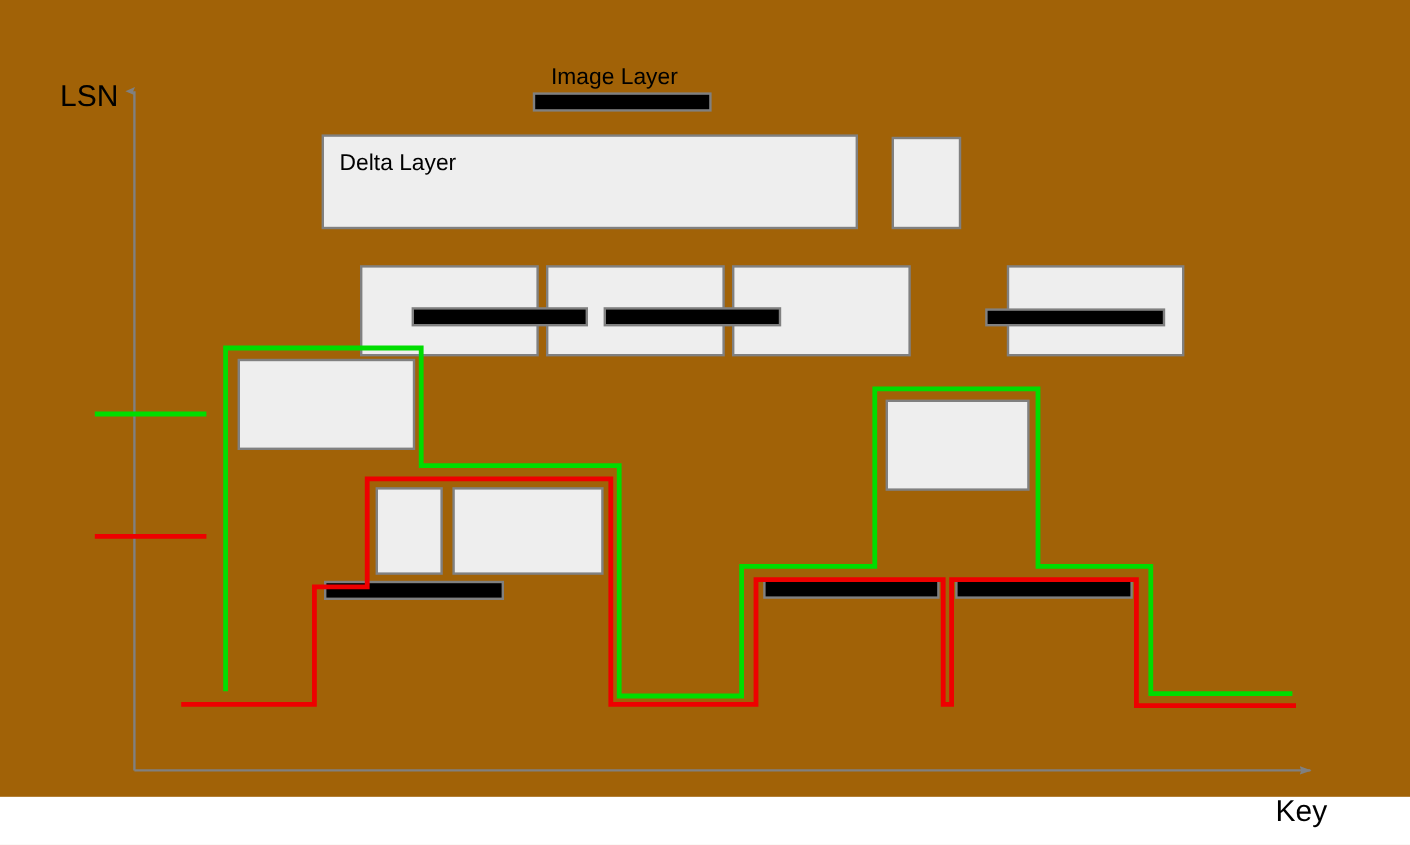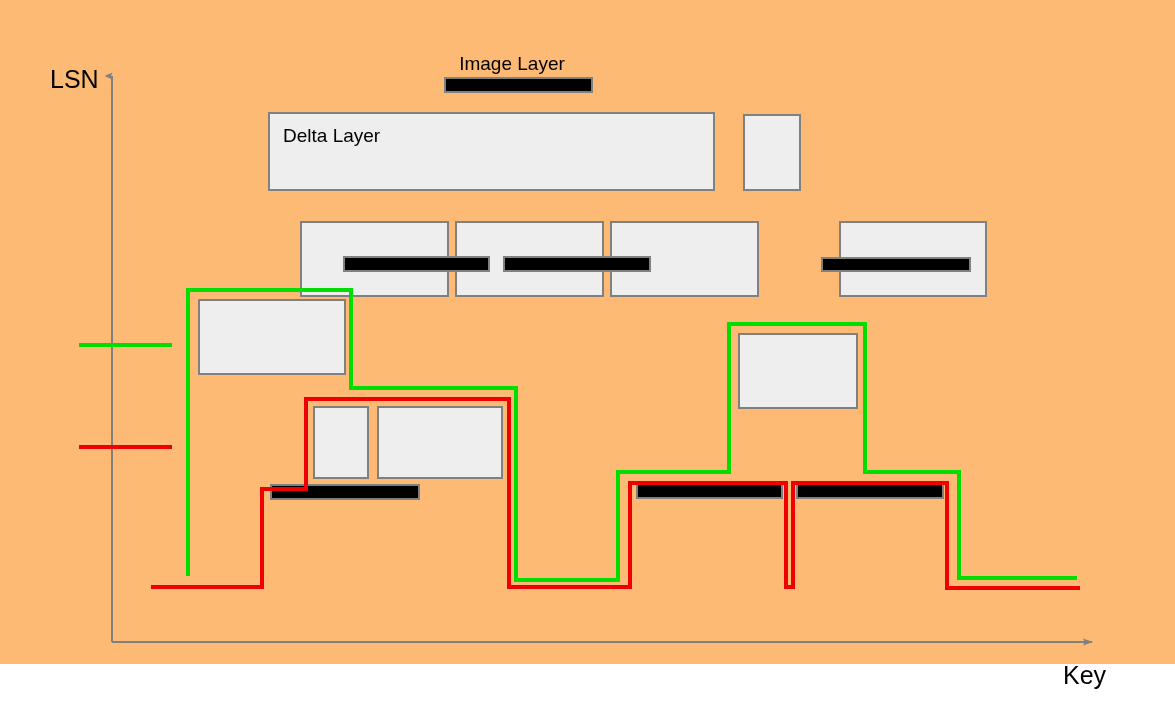--- a/index.html
+++ b/index.html
@@ -11,21 +11,21 @@
   body {
     font-family: "Liberation Sans", sans-serif;
     width: 1175px;
     height: 704px;
     overflow: hidden;
   }
   #diagram-root {
     position: relative;
     width: 1175px;
     height: 664px;
-    background: #fdba74;
+    background: #a16207;
   }
   svg#diagram-canvas {
     position: absolute;
     left: 0;
     top: 0;
     width: 1175px;
     height: 704px;
     display: block;
   }
   .axis-line {

